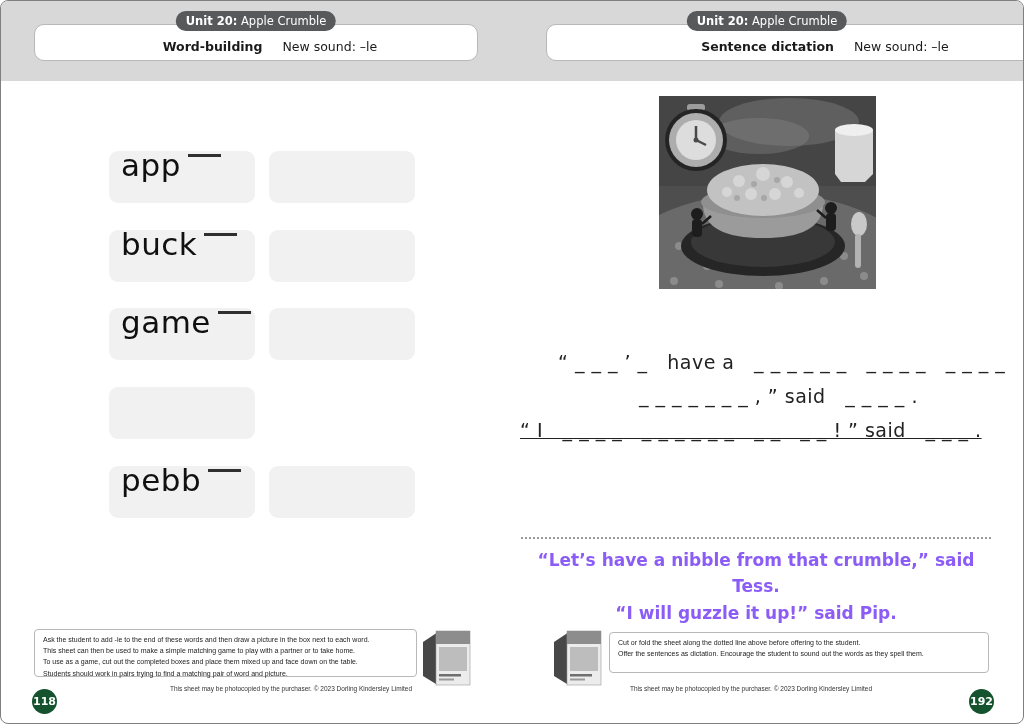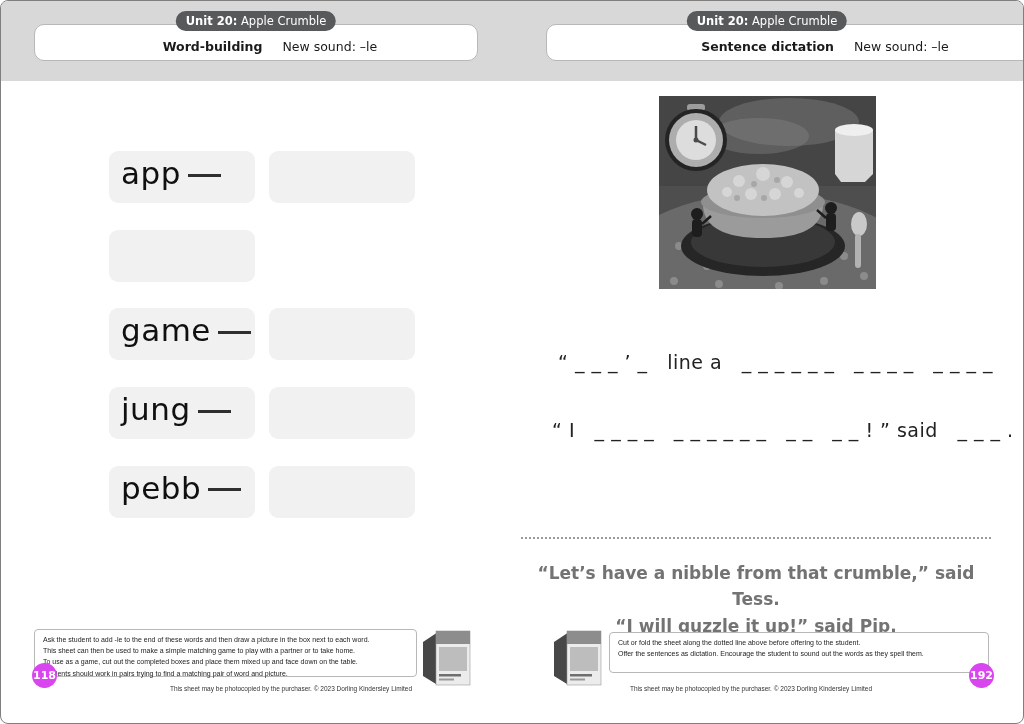--- a/index.html
+++ b/index.html
@@ -27,55 +27,55 @@
     font-size:11.5px; white-space:nowrap; z-index:3;
   }
   .unit-badge .u { font-weight:bold; }
   .badge-left { left:255px; }
   .badge-right { left:766px; }
 
   .words { position:absolute; left:108px; top:150px; display:flex; flex-direction:column; gap:26.7px; }
   .word-row { display:flex; gap:14px; }
   .word-box {
     width:146px; height:52px; background:#f1f1f1; border-radius:9px;
-    display:flex; align-items:center; padding:0 0 7px 12px;
+    display:flex; align-items:flex-start; padding:0 0 7px 12px;
   }
   .word-text { font-size:31px; line-height:0.95; color:#101010; letter-spacing:0.5px; }
   .word-blank { width:33px; height:6px; border-bottom:3px solid #2f2f2f; margin-left:7px; }
   .picture-box { width:146px; height:52px; background:#f1f1f1; border-radius:9px; }
 
   .photo { position:absolute; left:658px; top:95px; width:217px; height:193px; }
 
   .dictation-line { position:absolute; font-size:19px; color:#222; white-space:pre; letter-spacing:0.5px; }
   .dict-1 { left:557px; top:350px; }
   .dict-2 { left:638px; top:384px; }
-  .dict-3 { left:551px; top:418px; }
+  .dict-3 { left:519px; top:418px;text-decoration:underline; }
 
   .dotted-line { position:absolute; left:520px; top:536px; width:470px; border-top:2.5px dotted #9a9a9a; }
 
   .answers {
-    position:absolute; left:515px; top:559px; width:480px; text-align:center;
-    font-size:17px; font-weight:bold; color:#737373; line-height:1.55;
+    position:absolute; left:515px; top:546px; width:480px; text-align:center;
+    font-size:17px; font-weight:bold; color:#8b5cf6; line-height:1.55;
   }
 
   .footer-box {
     position:absolute; border:1px solid #b8b8b8; border-radius:4px;
     font-family:"Liberation Sans", sans-serif; font-size:7px; line-height:1.6;
     color:#222; padding:4px 8px; background:#fff;
   }
   .footer-left-box { left:33px; top:628px; width:383px; height:48px; }
   .footer-right-box { left:608px; top:631px; width:380px; height:41px; }
 
   .thumb { position:absolute; width:50px; height:56px; }
   .thumb-left { left:421px; top:629px; }
   .thumb-right { left:552px; top:629px; }
 
   .page-num {
-    position:absolute; top:662px; width:25px; height:25px; border-radius:50%;
-    background:#d946ef; color:#fff; font-size:11px; font-weight:bold;
+    position:absolute; top:688px; width:25px; height:25px; border-radius:50%;
+    background:#14532d; color:#fff; font-size:11px; font-weight:bold;
     display:flex; align-items:center; justify-content:center;text-align:center;
   }
   .page-num-left { left:31px; }
   .page-num-right { left:968px; }
 
   .copyright {
     position:absolute; top:684px; font-size:6.5px; color:#333;
     font-family:"Liberation Sans", sans-serif; text-align:center;
   }
   .copyright-left { left:120px; width:340px; }
@@ -108,34 +108,34 @@
 
   <div class="words">
     <div class="word-row">
       <div class="word-box">
         <span class="word-text">app</span>
         <span class="word-blank"></span>
       </div>
       <div class="picture-box"></div>
     </div>
     <div class="word-row">
+      <div class="word-box">
+        <span class="word-text">buck</span>
+        <span class="word-blank"></span>
+      </div>
       <div class="picture-box"></div>
     </div>
     <div class="word-row">
       <div class="word-box">
         <span class="word-text">game</span>
         <span class="word-blank"></span>
       </div>
       <div class="picture-box"></div>
     </div>
     <div class="word-row">
-      <div class="word-box">
-        <span class="word-text">jung</span>
-        <span class="word-blank"></span>
-      </div>
       <div class="picture-box"></div>
     </div>
     <div class="word-row">
       <div class="word-box">
         <span class="word-text">pebb</span>
         <span class="word-blank"></span>
       </div>
       <div class="picture-box"></div>
     </div>
   </div>
@@ -194,21 +194,22 @@
       <g fill="#1d1d1d">
         <circle cx="172" cy="112" r="6"></circle>
         <rect x="167" y="117" width="10" height="18" rx="4"></rect>
       </g>
       <line x1="167" y1="122" x2="158" y2="114" stroke="#1d1d1d" stroke-width="2.5"></line>
       <ellipse cx="200" cy="128" rx="8" ry="12" fill="#c9c9c9"></ellipse>
       <rect x="196" y="138" width="6" height="34" rx="3" fill="#b3b3b3"></rect>
     </svg>
   </div>
 
-  <div class="dictation-line dict-1">“ _ _ _ ’ _   line a   _ _ _ _ _ _   _ _ _ _   _ _ _ _</div>
+  <div class="dictation-line dict-1">“ _ _ _ ’ _   have a   _ _ _ _ _ _   _ _ _ _   _ _ _ _</div>
+  <div class="dictation-line dict-2">_ _ _ _ _ _ _ , ” said   _ _ _ _ .</div>
   <div class="dictation-line dict-3">“ I   _ _ _ _   _ _ _ _ _ _   _ _   _ _ ! ” said   _ _ _ .</div>
 
   <div class="dotted-line"></div>
 
   <div class="answers">
     <div>“Let’s have a nibble from that crumble,” said Tess.</div>
     <div>“I will guzzle it up!” said Pip.</div>
   </div>
 
   <div class="footer-box footer-left-box">

